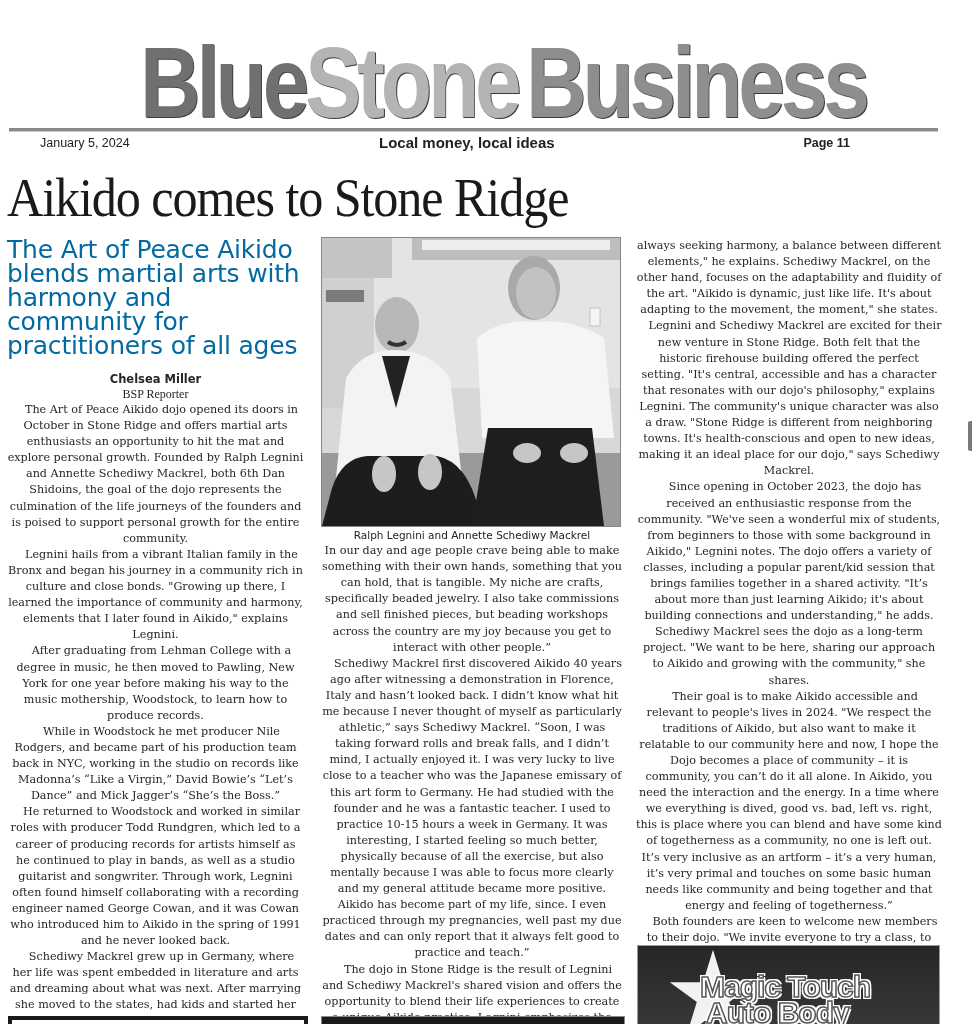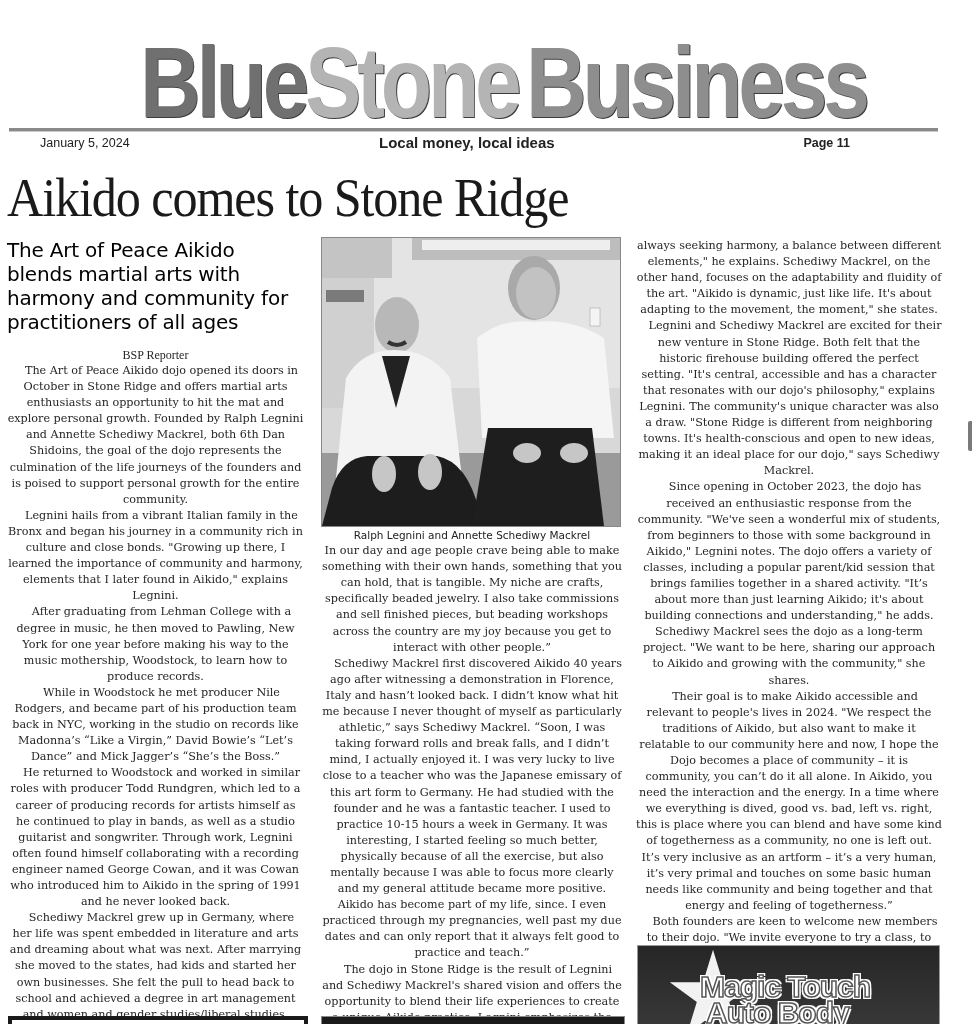--- a/index.html
+++ b/index.html
@@ -13,21 +13,21 @@
   .rule { position: absolute; left: 9px; top: 128px; width: 929px; height: 3px; background: #8a8a8a; border-bottom: 1px solid #c8c8c8; }
   .dateline { position: absolute; top: 136px; font-family: "Liberation Sans", sans-serif; font-size: 12.5px; color: #222; }
   .dateline.date { left: 28px; margin-left: 12px; }
   .dateline.tag { left: 379px; font-weight: bold; font-size: 15px; top: 134px; }
   .dateline.page { right: 34px; font-weight: bold; margin-left: 45px; }
   .headline { position: absolute; left: 7px; top: 168px; font-family: "Liberation Serif", serif; font-size: 54px; line-height: 60px; color: #1a1a1a; letter-spacing: -1.2px; transform: scaleX(0.93); transform-origin: left top; white-space: nowrap; }
   .col { position: absolute; font-family: "DejaVu Serif", serif; font-size: 11.2px; line-height: 16.1px; color: #262626; }
   .col p { margin: 0; text-indent: 12px; text-align: center; }
   .col p.noindent { text-indent: 0; }
   .col1 { left: 7px; top: 238px; width: 297px; }
-  .deck { font-family: "DejaVu Sans", sans-serif; font-size: 20px; line-height: 24px; color: #000000; margin: 0 0 14px 0; letter-spacing: -0.2px; }
+  .deck { font-family: "DejaVu Sans", sans-serif; font-size: 25px; line-height: 24px; color: #0369a1; margin: 0 0 14px 0; letter-spacing: -0.2px; }
   .byline { font-family: "DejaVu Sans", sans-serif; font-weight: bold; font-size: 11.5px; margin: 0; line-height: 15px; }
   .role { font-family: "Liberation Serif", serif; font-size: 12px; margin: 0 0 18px 0; line-height: 15px; }
   .col1 .body { font-size: 11.2px; }
   .col2 { left: 321px; top: 237px; width: 302px; }
   .photo { position: relative; width: 298px; height: 288px; border: 1px solid #888; background: #cfcfcf; overflow: hidden; }
   .caption { font-family: "DejaVu Sans", sans-serif; font-size: 10.5px; margin: 9px 0 15px 0; color: #222; }
   .col3 { left: 636px; top: 238px; width: 306px; }
   .spacer { height: 15px; }
   .ad-left { position: absolute; left: 8px; top: 1016px; width: 292px; height: 20px; border: 4px solid #1a1a1a; background: #fff; }
   .ad-mid { position: absolute; left: 321px; top: 1016px; width: 302px; height: 20px; background: #1a1a1a; border: 1px solid #888; }
@@ -47,20 +47,21 @@
   <div class="rule"></div>
   <div class="dateline date">January 5, 2024</div>
   <div class="dateline tag">Local money, local ideas</div>
   <div class="dateline page">Page 11</div>
 </div>
 
 <h1 class="headline" style="margin:0;font-weight:normal;">Aikido comes to Stone Ridge</h1>
 
 <div class="col col1">
   <h2 class="deck" style="font-weight:normal;">The Art of Peace Aikido blends martial arts with harmony and community for practitioners of all ages</h2>
+  <p class="byline noindent">Chelsea Miller</p>
   <p class="role noindent">BSP Reporter</p>
   <div class="body">
     <p>The Art of Peace Aikido dojo opened its doors in October in Stone Ridge and offers martial arts enthusiasts an opportunity to hit the mat and explore personal growth. Founded by Ralph Legnini and Annette Schediwy Mackrel, both 6th Dan Shidoins, the goal of the dojo represents the culmination of the life journeys of the founders and is poised to support personal growth for the entire community.</p>
     <p>Legnini hails from a vibrant Italian family in the Bronx and began his journey in a community rich in culture and close bonds. "Growing up there, I learned the importance of community and harmony, elements that I later found in Aikido," explains Legnini.</p>
     <p>After graduating from Lehman College with a degree in music, he then moved to Pawling, New York for one year before making his way to the music mothership, Woodstock, to learn how to produce records.</p>
     <p>While in Woodstock he met producer Nile Rodgers, and became part of his production team back in NYC, working in the studio on records like Madonna’s “Like a Virgin,” David Bowie’s “Let’s Dance” and Mick Jagger’s “She’s the Boss.”</p>
     <p>He returned to Woodstock and worked in similar roles with producer Todd Rundgren, which led to a career of producing records for artists himself as he continued to play in bands, as well as a studio guitarist and songwriter. Through work, Legnini often found himself collaborating with a recording engineer named George Cowan, and it was Cowan who introduced him to Aikido in the spring of 1991 and he never looked back.</p>
     <p>Schediwy Mackrel grew up in Germany, where her life was spent embedded in literature and arts and dreaming about what was next. After marrying she moved to the states, had kids and started her own businesses. She felt the pull to head back to school and achieved a degree in art management and women and gender studies/liberal studies.</p>
 
   </div>

